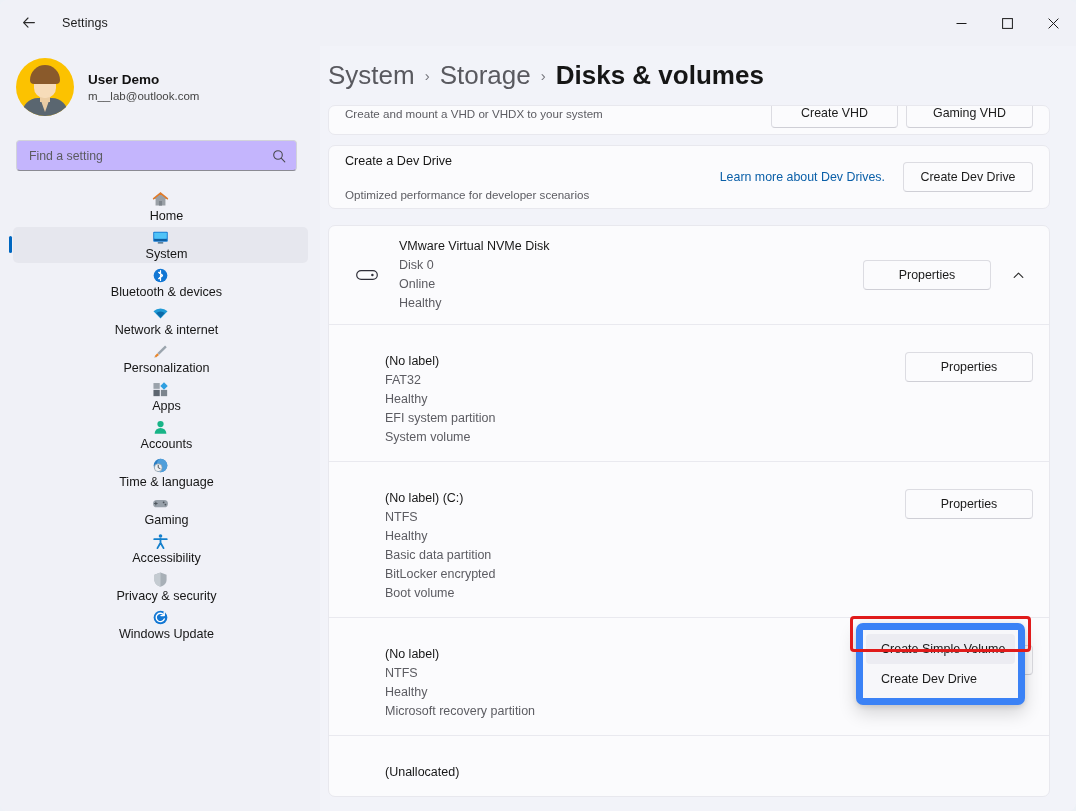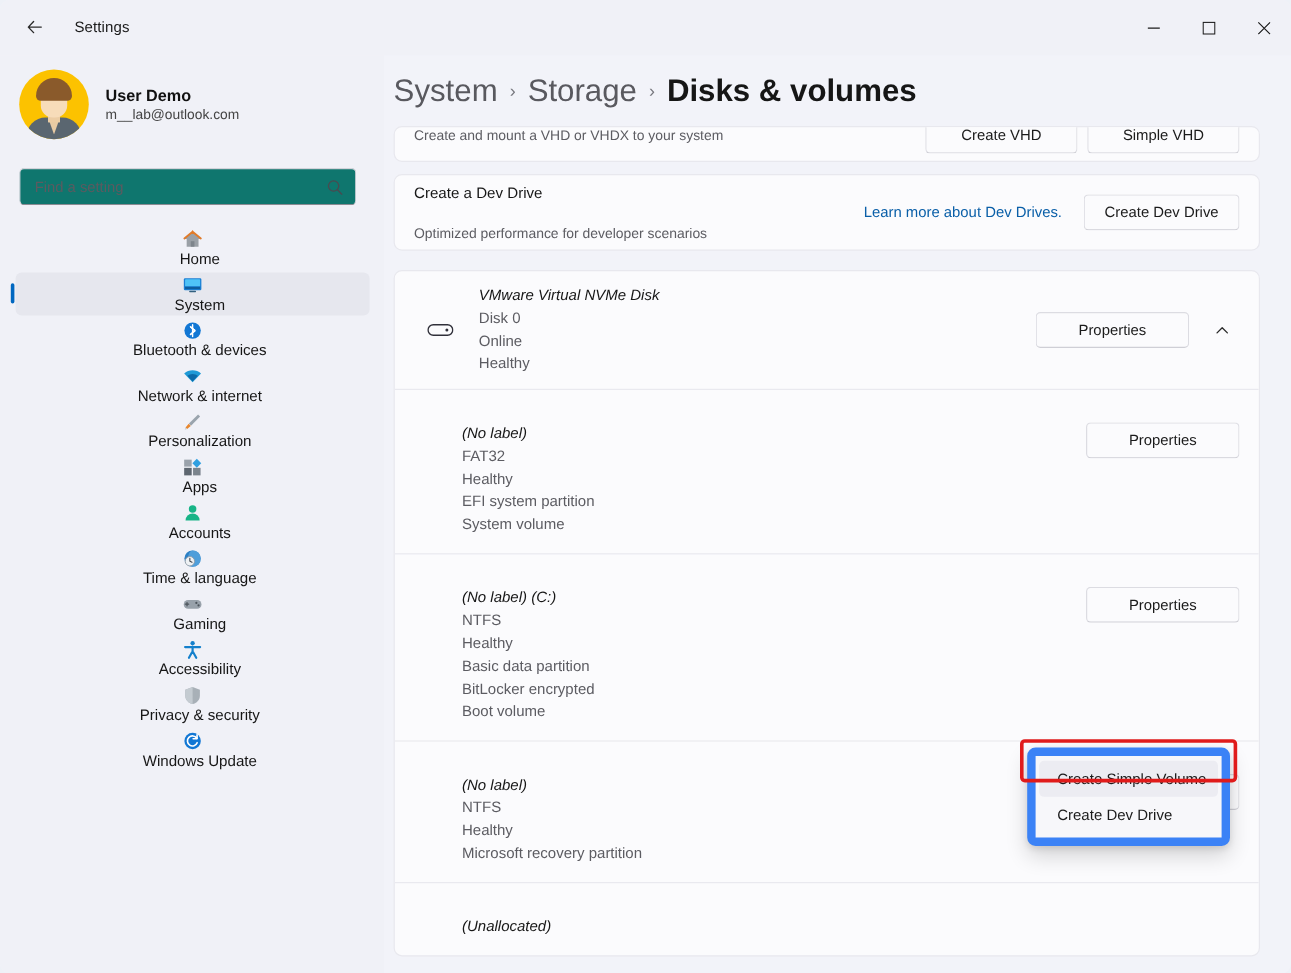--- a/index.html
+++ b/index.html
@@ -84,21 +84,21 @@
     width: 10px; height: 14px; background: #e8cba4;
     clip-path: polygon(0 0, 100% 0, 50% 100%);
   }
   #account-text { margin-left: 14px; }
   #account-name { font-size: 13.5px; font-weight: bold; color: #111; }
   #account-email { font-size: 11.5px; color: #444; margin-top: 3px; }
 
   #searchbox {
     margin: 24px 0 0 16px;
     width: 281px; height: 31px;
-    background: #0f766e;
+    background: #c4b5fd;
     border: 1px solid #d2d3da;
     border-bottom: 1px solid #8b8b93;
     border-radius: 4px;
     display: flex; align-items: center;
     padding: 0 10px 0 12px;
   }
   #search-input {
     border: none; outline: none; background: transparent;
     flex: 1; font-size: 12.3px; color: #1b1b1b;
     font-family: inherit;
@@ -188,21 +188,21 @@
   
   #disk-card { margin-top: 16px; }
   .disk-head { min-height: 98px; align-items: center; }
   .disk-icon {
     width: 24px; height: 24px; margin-right: 20px; margin-left: 10px;
     display: flex; align-items: center; justify-content: center;
     flex: 0 0 24px;
   }
   .disk-lines { flex: 1; }
   .dl { font-size: 12.5px; color: #5c5c62; line-height: 19px; }
-  .dl.strong { color: #171717; font-style: italic; }
+  .dl.strong { color: #171717; }
   .chev-btn {
     width: 30px; height: 30px; margin-left: 12px;
     display: flex; align-items: center; justify-content: center;
     border-radius: 4px; cursor: pointer;
   }
   .vol-row { padding-left: 56px; align-items: flex-start; padding-top: 27px; padding-bottom: 14px; }
   .vol-lines { flex: 1; }
 
   
   #dropdown {
@@ -428,21 +428,21 @@
       <span class="crumb-sep">›</span>
       <span class="crumb current">Disks &amp; volumes</span>
     </div>
 
     <div class="card" id="vhd-card">
       <div id="vhd-card-inner">
         <div class="row-text">
           <div class="row-sub" style="margin-top:30px">Create and mount a VHD or VHDX to your system</div>
         </div>
         <button class="btn" style="margin-top:30px;width:127px">Create VHD</button>
-        <button class="btn" style="margin-top:30px;margin-left:8px;width:127px">Simple VHD</button>
+        <button class="btn" style="margin-top:30px;margin-left:8px;width:127px">Gaming VHD</button>
       </div>
     </div>
 
     <div class="card" style="margin-top:10px">
       <div class="card-row" style="min-height:62px">
         <div class="row-text">
           <div class="row-title">Create a Dev Drive</div>
           <div class="row-sub">Optimized performance for developer scenarios</div>
         </div>
         <a class="link" style="margin-right:18px">Learn more about Dev Drives.</a>

